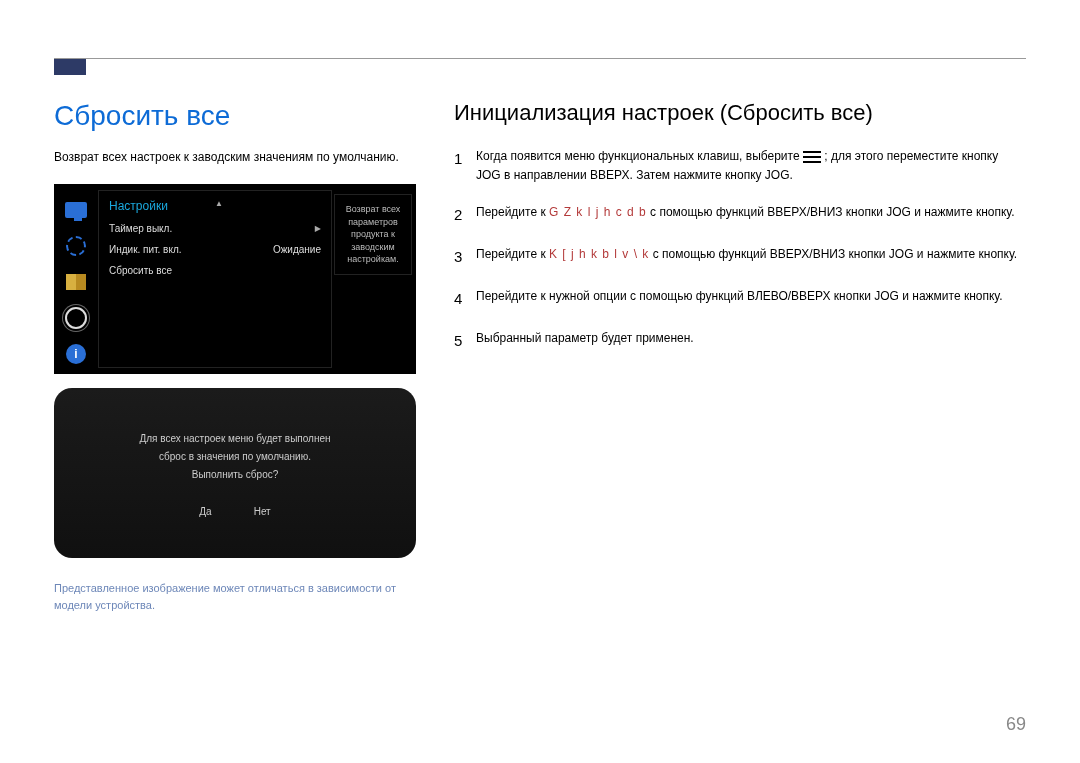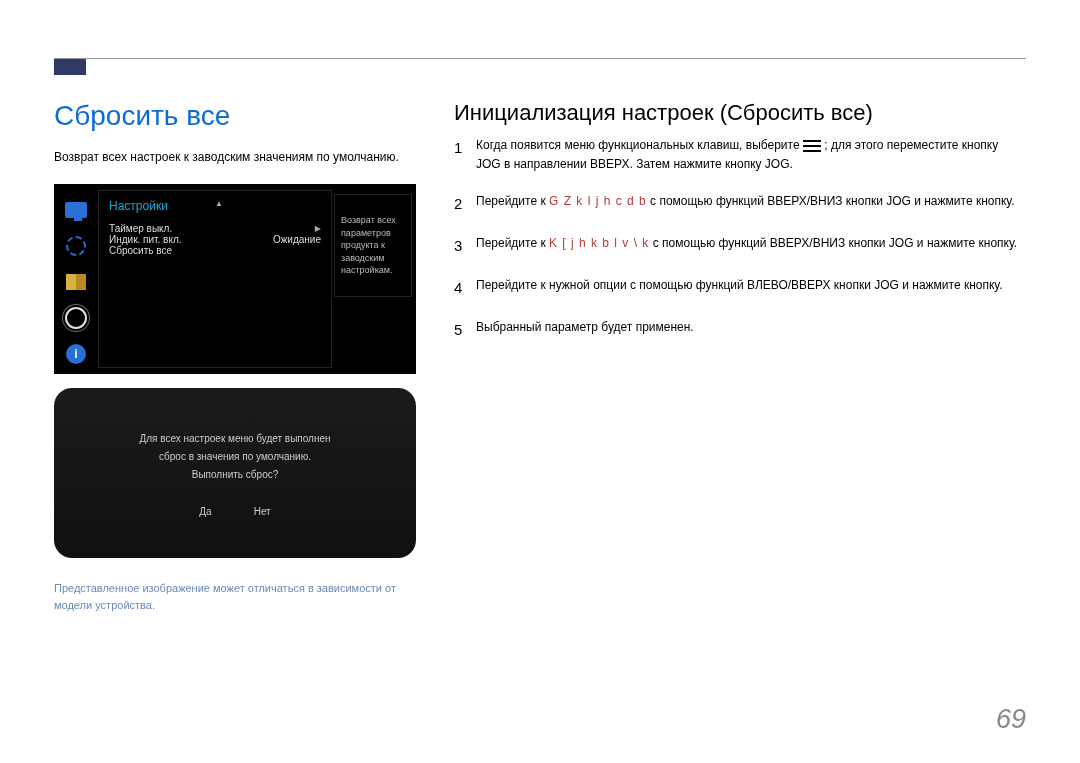--- a/index.html
+++ b/index.html
@@ -42,21 +42,21 @@
   .h1 {
     font-size: 28px;
     font-weight: 400;
     color: #0d6bd6;
     margin-bottom: 18px;
   }
   .h2 {
     font-size: 22px;
     font-weight: 400;
     color: #000;
-    margin-bottom: 10px;
+    margin-bottom: 21px;
   }
   .intro {
     font-size: 12px;
     color: #000;
     margin-bottom: 20px;
   }
   .osd1 {
     width: 362px;
     height: 190px;
     background: #000;
@@ -99,27 +99,28 @@
     color: #fff; display:flex; align-items:center; justify-content:center;
     font-weight: bold; font-size: 12px;
   }
   .osd1-main {
     position: absolute;
     left: 44px; right: 84px; top: 6px; bottom: 6px;
     border: 1px solid #222;
     padding: 8px 10px;
   }
   .osd1-title { color: #1aa8dd; font-size: 12px; margin-bottom: 10px; }
-  .osd1-row { display:flex; justify-content:space-between; font-size:10px; color:#ddd; margin: 0 0; align-items: center; }
+  .osd1-row { display:flex; justify-content:space-between; font-size:10px; color:#ddd; margin: 10px 0; align-items: center; }
   .osd1-arrowup { position:absolute; top:8px; left:50%; color:#aaa; font-size:8px; }
   .osd1-arrowrt { font-size:8px; color:#aaa; }
   .osd1-right {
     position: absolute; right: 4px; top: 10px; width: 78px;
-    border: 1px solid #222; padding: 19px 6px; color:#bbb; font-size:9px;
+    border: 1px solid #222; padding: 8px 6px; color:#bbb; font-size:9px;
     line-height: 1.4;
+    text-align: center;
   }
   .osd2 {
     margin-top: 14px;
     width: 362px;
     height: 170px;
     background: linear-gradient(#1b1b1b,#101010);
     color: #ccc;
     font-size: 10px;
     display: flex;
     flex-direction: column;
@@ -144,23 +145,22 @@
     display: inline-block; width: 18px; height: 12px; vertical-align: middle;
     background:
       linear-gradient(#000,#000) 0 0/18px 2px no-repeat,
       linear-gradient(#000,#000) 0 5px/18px 2px no-repeat,
       linear-gradient(#000,#000) 0 10px/18px 2px no-repeat;
   }
   .page-num {
     position: absolute;
     right: 54px;
     bottom: 28px;
-    font-size: 27px;
+    font-size: 18px;
     color: #888;
-    font-style: italic;
   }
 </style>
 </head>
 <body>
 
 <div class="top-rule"></div>
 <div class="top-accent"></div>
 
 <div class="col-left">
   <div class="h1">Сбросить все</div>

